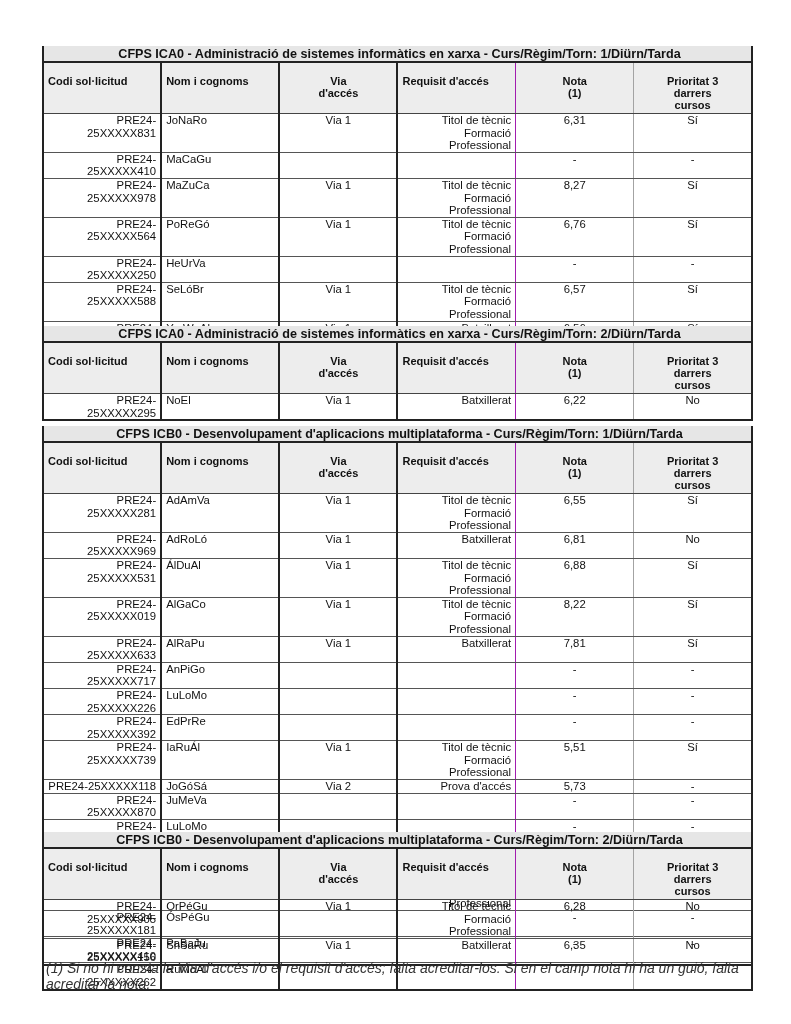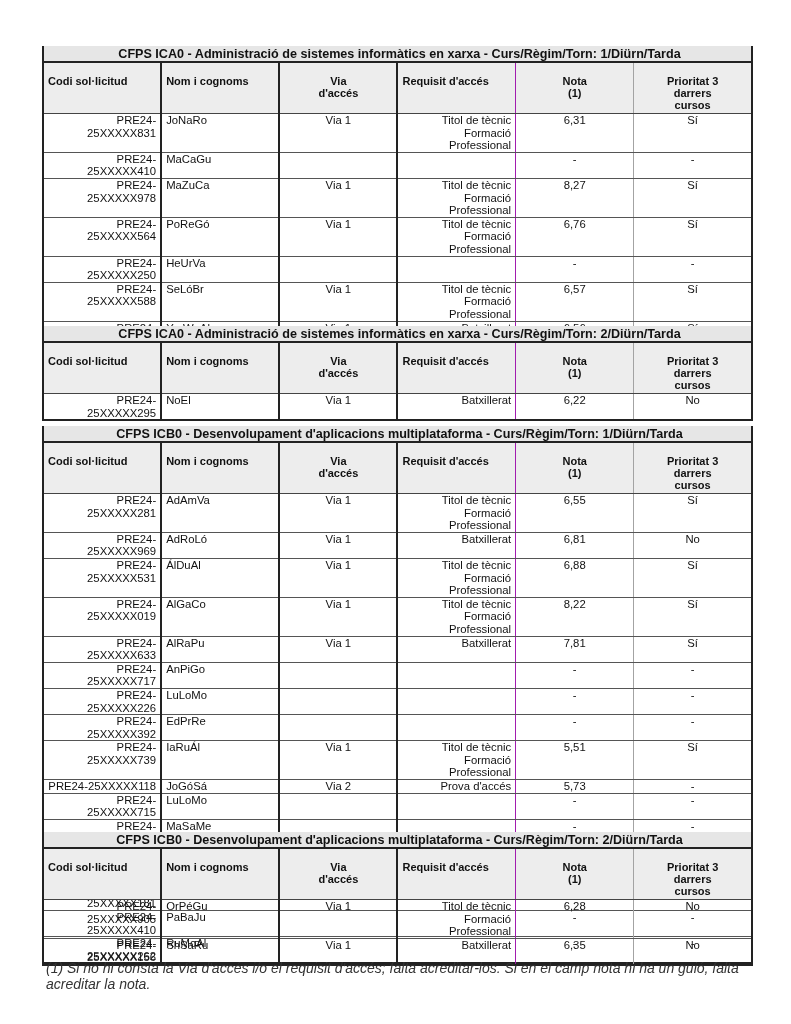--- a/index.html
+++ b/index.html
@@ -227,20 +227,28 @@
         </tr>
         <tr class="short">
           <td class="c1">PRE24-25XXXXX118</td>
           <td class="c2">JoGóSá</td>
           <td class="c3">Via 2</td>
           <td class="c4">Prova d'accés</td>
           <td class="c5">5,73</td>
           <td class="c6">-</td>
         </tr>
         <tr class="short">
+          <td class="c1">PRE24-25XXXXX870</td>
+          <td class="c2">JuMeVa</td>
+          <td class="c3"></td>
+          <td class="c4"></td>
+          <td class="c5">-</td>
+          <td class="c6">-</td>
+        </tr>
+        <tr class="short">
           <td class="c1">PRE24-25XXXXX715</td>
           <td class="c2">LuLoMo</td>
           <td class="c3"></td>
           <td class="c4"></td>
           <td class="c5">-</td>
           <td class="c6">-</td>
         </tr>
         <tr class="short">
           <td class="c1">PRE24-25XXXXX286</td>
           <td class="c2">MaSaMe</td>

